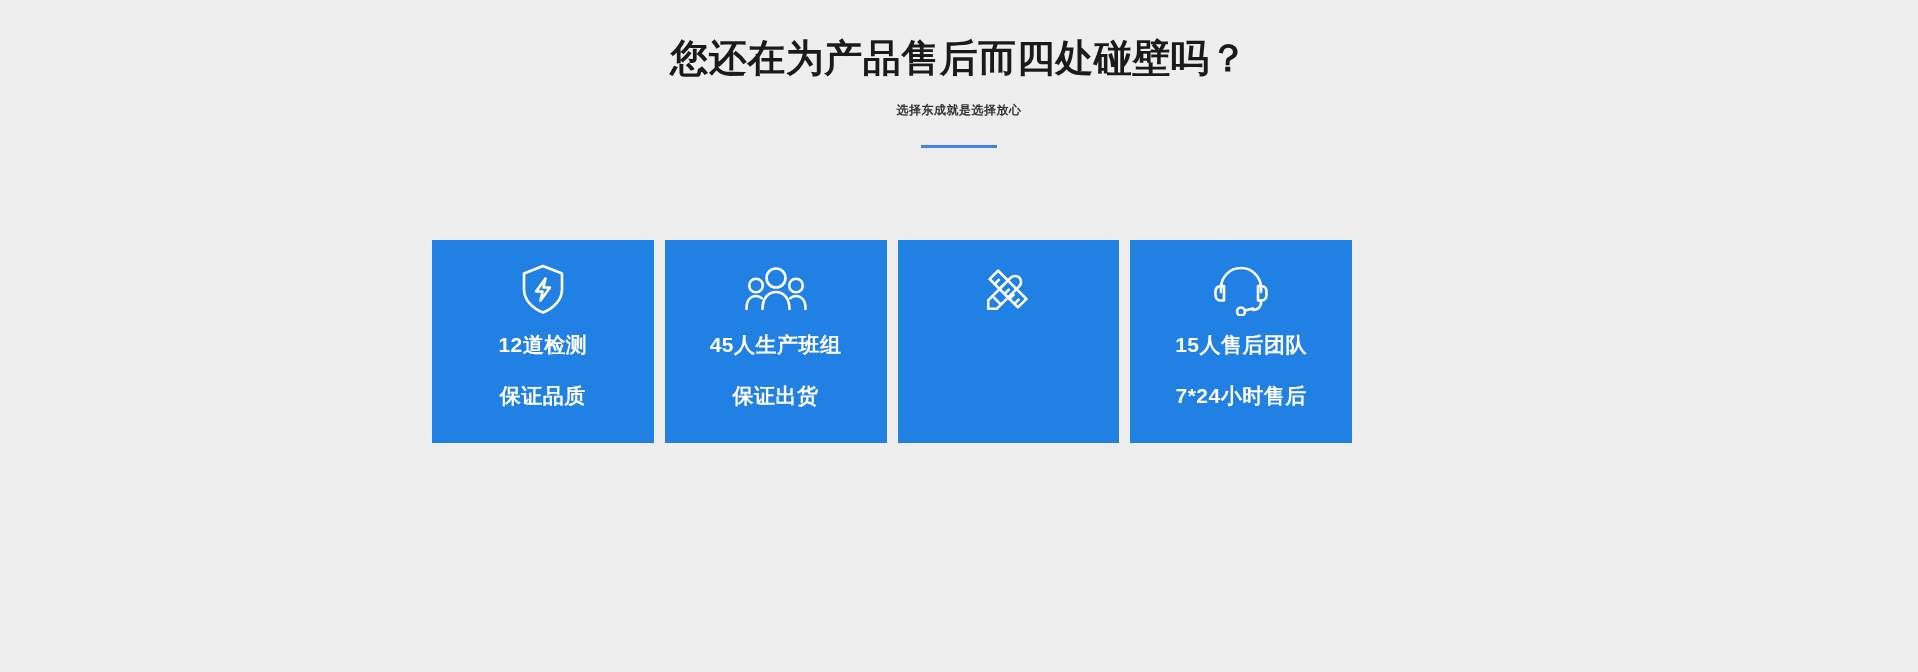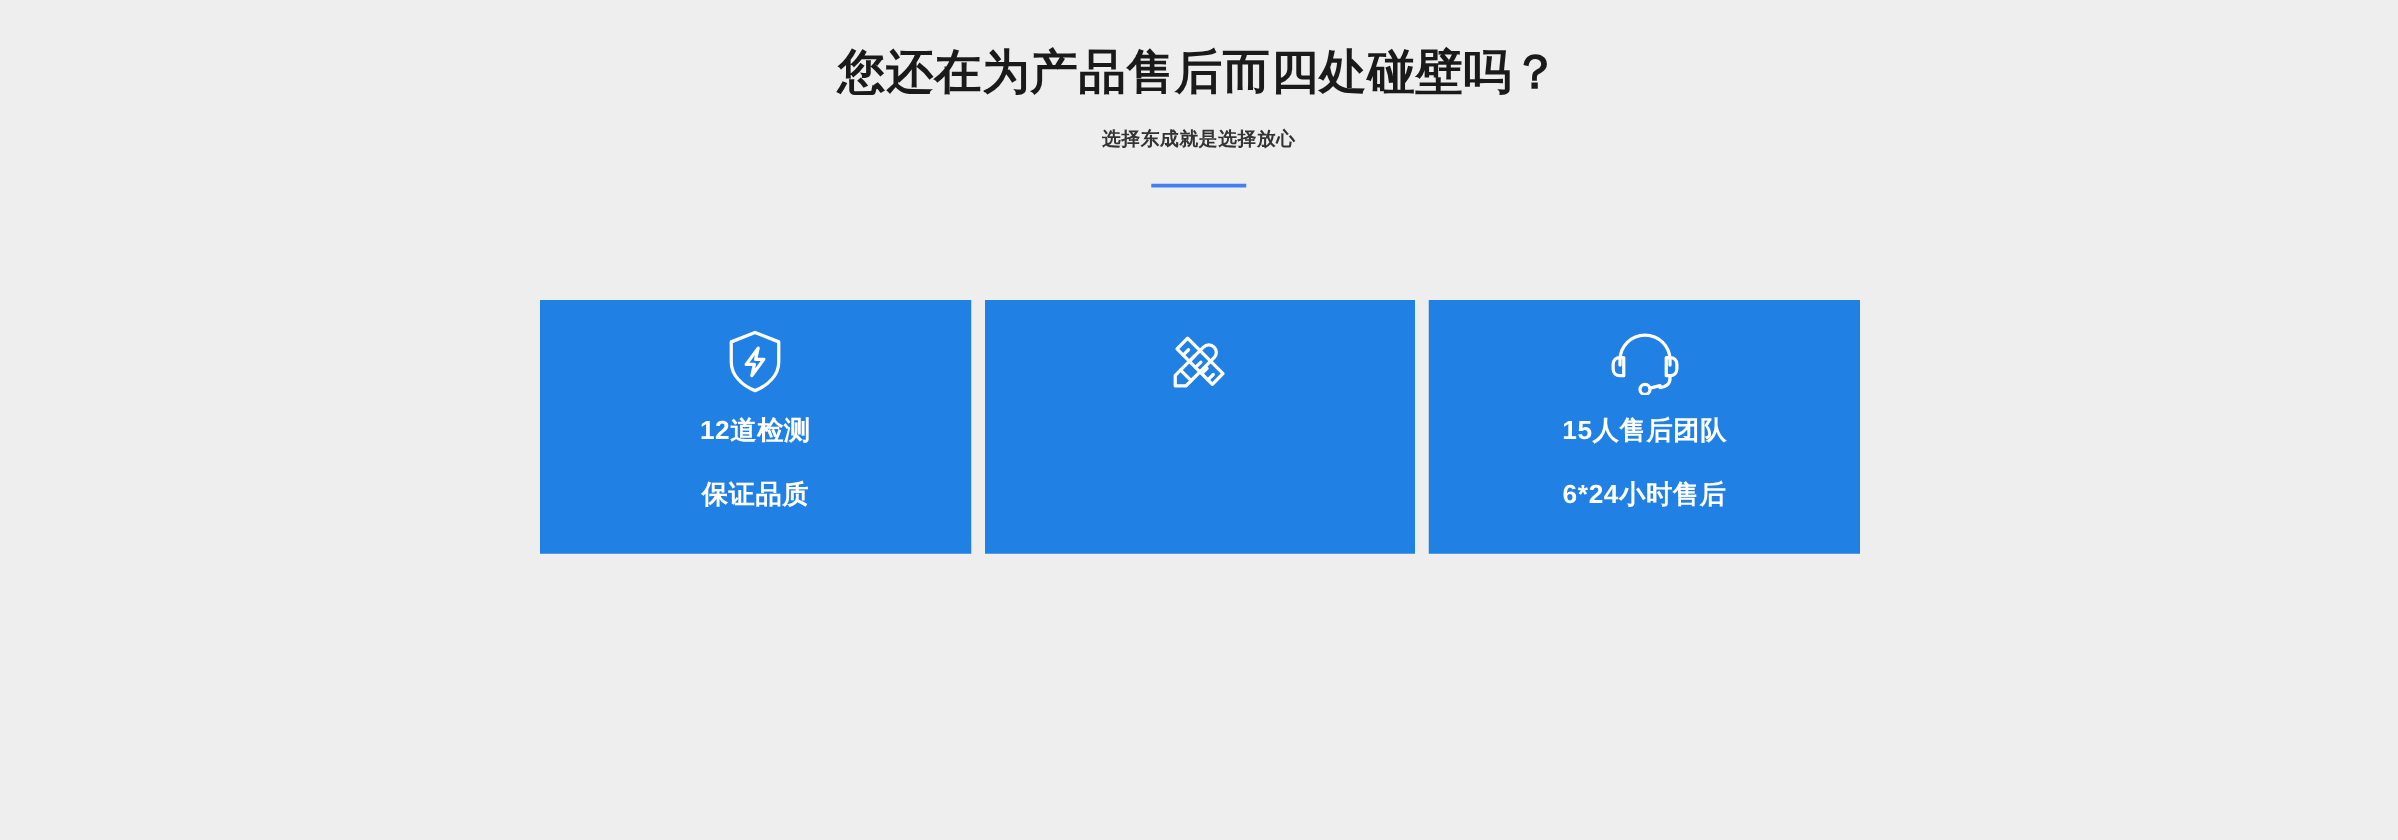--- a/index.html
+++ b/index.html
@@ -36,39 +36,39 @@
     font-size: 38px;
     line-height: 1.1;
     font-weight: 700;
     color: #1a1a1a;
     letter-spacing: 0.5px;
   }
 
   .page-subtitle {
     margin: 0;
     padding-top: 22px;
-    font-size: 15px;
+    font-size: 12px;
     font-weight: 700;
     color: #333333;
     letter-spacing: 0.5px;
   }
 
   .title-divider {
     margin: 26px auto 0 auto;
     width: 76px;
     height: 3px;
     background: #4080f0;
   }
 
   
   .cards-row {
     position: absolute;
     top: 240px;
     left: 432px;
-    width: 1056px;
+    width: 920px;
     height: 203px;
     display: flex;
     flex-direction: row;
     gap: 11px;
   }
 
   .card {
     flex: 1 1 0;
     background: #2180e4;
     display: flex;
@@ -126,20 +126,36 @@
           <path d="M29 6 L48 13.5 V29.5 C48 40 39.5 48.5 29 52.5 C18.5 48.5 10 40 10 29.5 V13.5 Z"></path>
           <path d="M31.5 18.5 L22 31.5 H28.5 L26.5 40.5 L36 27.5 H29.5 Z"></path>
         </svg>
       </div>
       <div class="card-text">
         <span class="card-line">12道检测</span>
         <span class="card-line">保证品质</span>
       </div>
     </div>
 
+    <div class="card">
+      <div class="card-icon">
+        <svg width="62" height="50" viewBox="0 0 62 50" fill="none" stroke="#ffffff" stroke-width="2.6" stroke-linecap="round" stroke-linejoin="round">
+          <circle cx="31" cy="14" r="9.5"></circle>
+          <path d="M17.5 45 C17.5 34 23.5 28 31 28 C38.5 28 44.5 34 44.5 45"></path>
+          <circle cx="11" cy="21.5" r="6.8"></circle>
+          <path d="M1.5 45 C1.5 36.5 5.5 32 11 32 C13.2 32 15.2 32.8 16.8 34.2"></path>
+          <circle cx="51" cy="21.5" r="6.8"></circle>
+          <path d="M60.5 45 C60.5 36.5 56.5 32 51 32 C48.8 32 46.8 32.8 45.2 34.2"></path>
+        </svg>
+      </div>
+      <div class="card-text">
+        <span class="card-line">45人生产班组</span>
+        <span class="card-line">保证出货</span>
+      </div>
+    </div>
 
     <div class="card">
       <div class="card-icon">
         <svg width="56" height="56" viewBox="0 0 56 56" fill="none" stroke="#ffffff" stroke-width="2.6" stroke-linecap="round" stroke-linejoin="round">
 
           <g transform="rotate(45 28 28)">
             <path d="M22 50 L22 18 C22 14.7 24.7 12 28 12 C31.3 12 34 14.7 34 18 L34 50 L28 56 Z"></path>
             <path d="M22 44 L34 44"></path>
           </g>
 
@@ -157,18 +173,18 @@
           <path d="M8 30 V26 C8 15 16.9 6 28 6 C39.1 6 48 15 48 26 V30"></path>
           <path d="M8 24 C4.7 24 2.5 26.2 2.5 29.5 V33 C2.5 36.3 4.7 38.5 8 38.5 H11 V24 Z"></path>
           <path d="M48 24 C51.3 24 53.5 26.2 53.5 29.5 V33 C53.5 36.3 51.3 38.5 48 38.5 H45 V24 Z"></path>
           <path d="M48 38.5 V41 C48 45 44.5 48 40 48"></path>
           <circle cx="28" cy="49.5" r="4"></circle>
           <path d="M32 48.5 L40 46.5"></path>
         </svg>
       </div>
       <div class="card-text">
         <span class="card-line">15人售后团队</span>
-        <span class="card-line">6*24小时售后</span>
+        <span class="card-line">7*24小时售后</span>
       </div>
     </div>
 
   </div>
 </div>
 
 </body></html>

